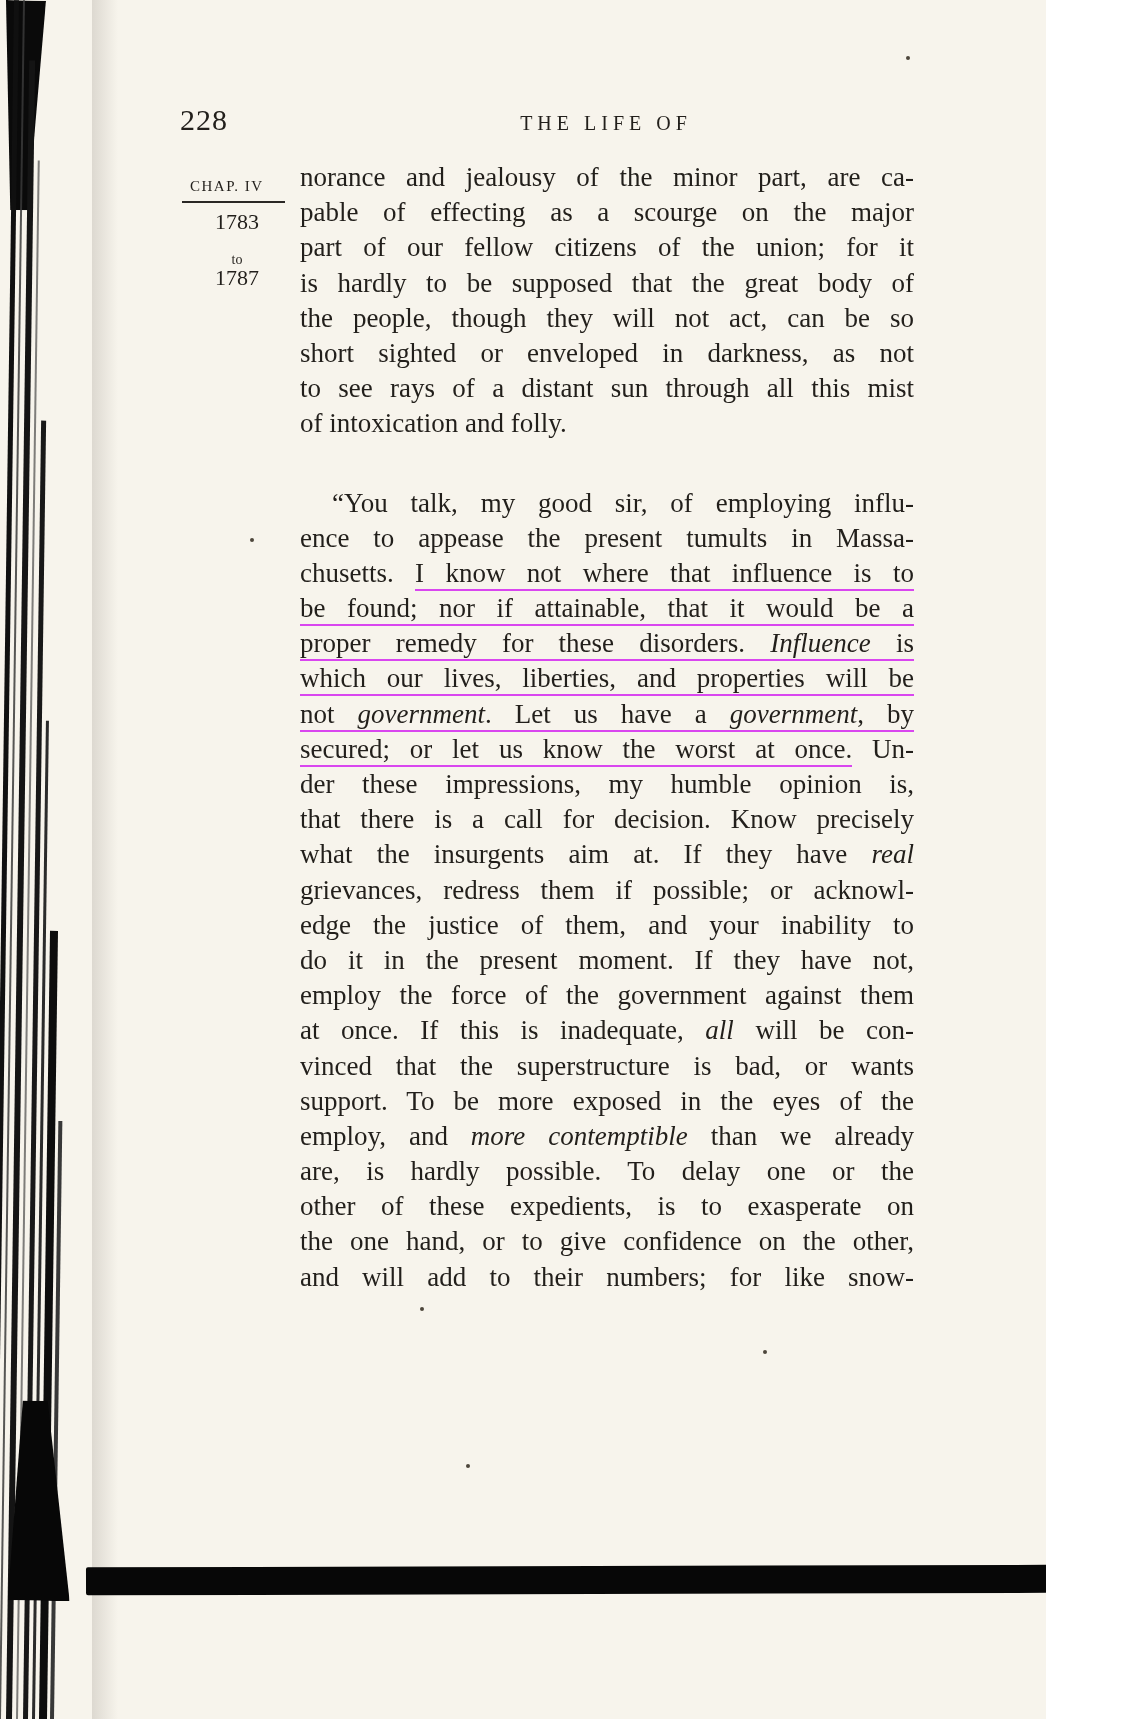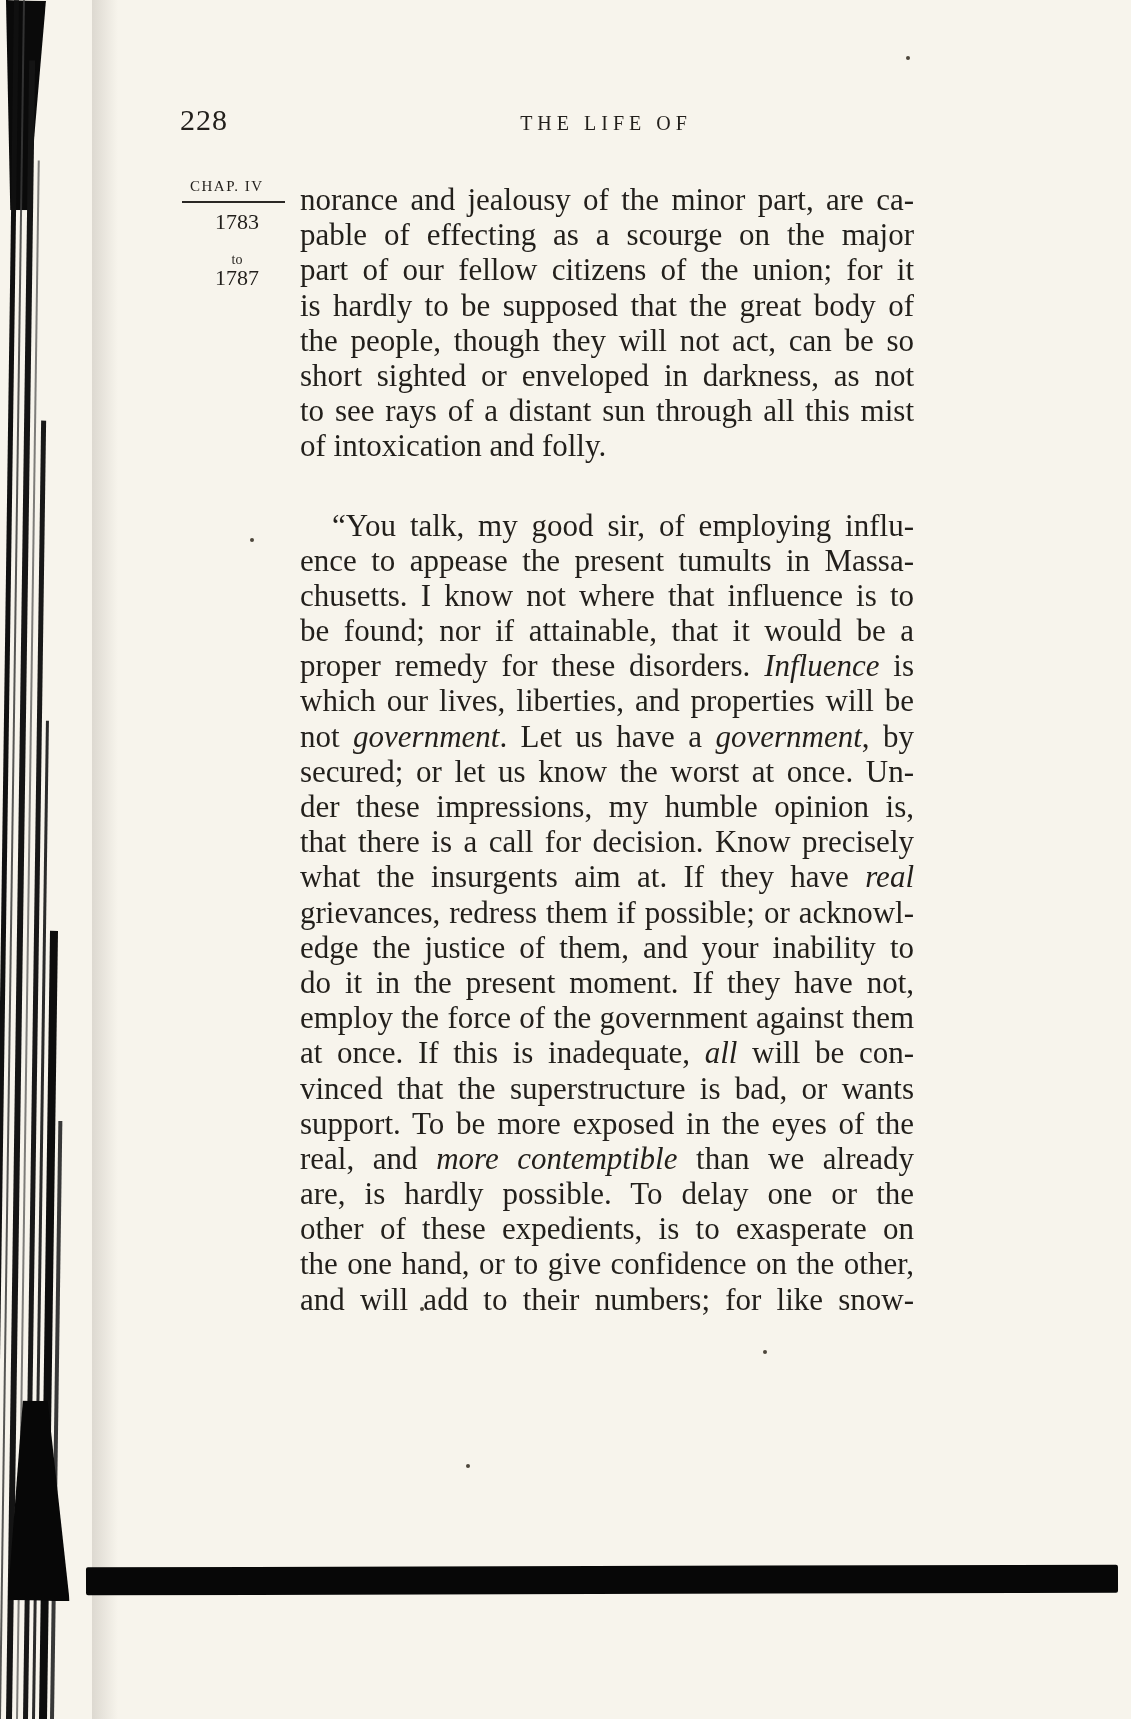--- a/index.html
+++ b/index.html
@@ -1,18 +1,18 @@
 <!DOCTYPE html>
 <html><head>
 <meta charset="utf-8">
 <style>
   html,body{margin:0;padding:0;background:#ffffff;}
   #scan{
     position:relative;
-    width:1131px;height:1719px;
+    width:1046px;height:1719px;
     background:#f7f4ec;
     overflow:hidden;
     font-family:"Liberation Serif","DejaVu Serif",serif;
     color:#221f1b;
   }
   
   .folio{
     position:absolute;left:180px;top:103px;
     font-size:30px;letter-spacing:1px;
   }
@@ -21,22 +21,22 @@
     text-align:center;font-size:20px;letter-spacing:5px;
   }
   
   .sidenote{position:absolute;left:182px;top:178px;width:110px;text-align:center;}
   .sidenote .chap{font-size:15px;letter-spacing:1.5px;text-align:left;padding-left:8px;}
   .sidenote .rule{border:0;border-top:2px solid #2a2724;margin:6px 0 8px 0;width:103px;}
   .sidenote .yr{font-size:22px;line-height:22px;}
   .sidenote .to{font-size:14px;line-height:14px;margin-top:20px;}
   
   .body-text{
-    position:absolute;left:300px;top:182px;width:614px;
-    font-size:31px;
+    position:absolute;left:300px;top:160px;width:614px;
+    font-size:27px;
   }
   .line{
     height:35.2px;line-height:35.2px;
     text-align:justify;text-align-last:justify;
     overflow:hidden;white-space:nowrap;
   }
   .line.just{white-space:normal;}
   .line.end{text-align-last:left;}
   .line.indent{padding-left:32px;margin-top:44px;}
   .i{font-style:italic;}
@@ -114,21 +114,21 @@
       <div class="line just"><span>der these impressions, my humble opinion is,</span></div>
       <div class="line just"><span>that there is a call for decision. Know precisely</span></div>
       <div class="line just"><span>what the insurgents aim at. If they have </span><span class="i">real</span></div>
       <div class="line just"><span>grievances, redress them if possible; or acknowl-</span></div>
       <div class="line just"><span>edge the justice of them, and your inability to</span></div>
       <div class="line just"><span>do it in the present moment. If they have not,</span></div>
       <div class="line just"><span>employ the force of the government against them</span></div>
       <div class="line just"><span>at once. If this is inadequate, </span><span class="i">all</span><span> will be con-</span></div>
       <div class="line just"><span>vinced that the superstructure is bad, or wants</span></div>
       <div class="line just"><span>support. To be more exposed in the eyes of the</span></div>
-      <div class="line just"><span>real, and </span><span class="i">more contemptible</span><span> than we already</span></div>
+      <div class="line just"><span>employ, and </span><span class="i">more contemptible</span><span> than we already</span></div>
       <div class="line just"><span>are, is hardly possible. To delay one or the</span></div>
       <div class="line just"><span>other of these expedients, is to exasperate on</span></div>
       <div class="line just"><span>the one hand, or to give confidence on the other,</span></div>
       <div class="line just"><span>and will add to their numbers; for like snow-</span></div>
     </div>
 
   <div class="bottom-bar"></div>
 
   <div class="speck" style="left:906px;top:56px"></div>
   <div class="speck" style="left:420px;top:1307px"></div>

